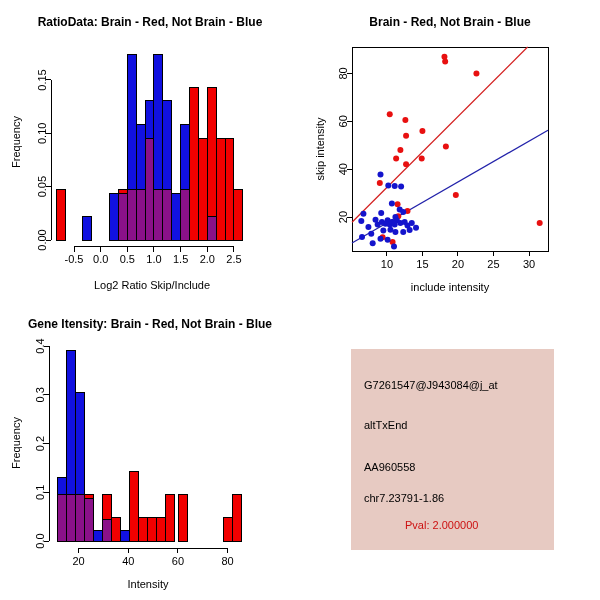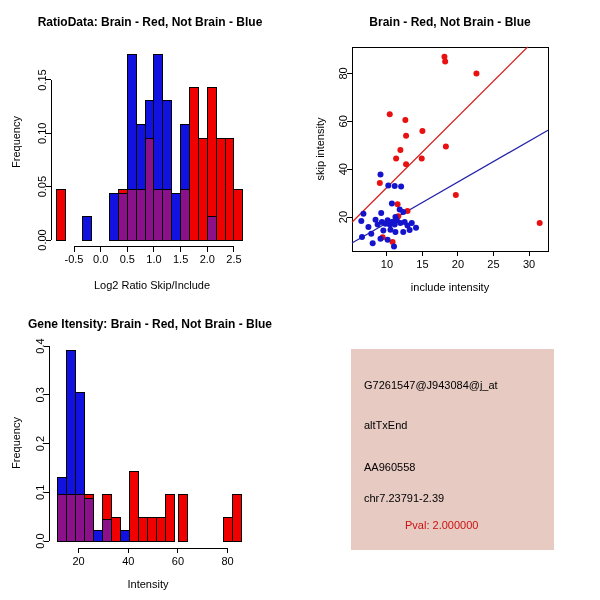--- a/index.html
+++ b/index.html
@@ -217,16 +217,16 @@
       <text x="40" y="46" dy="0.35em" class="tick" text-anchor="middle" transform="rotate(-90 40 46)">0.4</text>
       <text x="150" y="28" class="title" text-anchor="middle">Gene Itensity: Brain - Red, Not Brain - Blue</text>
       <text x="148" y="288" class="lab" text-anchor="middle">Intensity</text>
       <text x="16" y="143" dy="0.35em" class="lab" text-anchor="middle" transform="rotate(-90 16 143)">Frequency</text>
     </svg>
 
   <div class="info-box" id="info-box" style="background: rgb(231, 202, 194);">
     <div class="info-line" style="top:30px">G7261547@J943084@j_at</div>
     <div class="info-line" style="top:70px">altTxEnd</div>
     <div class="info-line" style="top:112px">AA960558</div>
-    <div class="info-line" style="top:143px">chr7.23791-2.39</div>
+    <div class="info-line" style="top:143px">chr7.23791-1.86</div>
     <div class="info-line" id="pval-line" style="top: 170px; color: rgb(204, 17, 17); padding-left: 41px;">Pval: 2.000000</div>
   </div>
 </div>
 
 </body></html>

